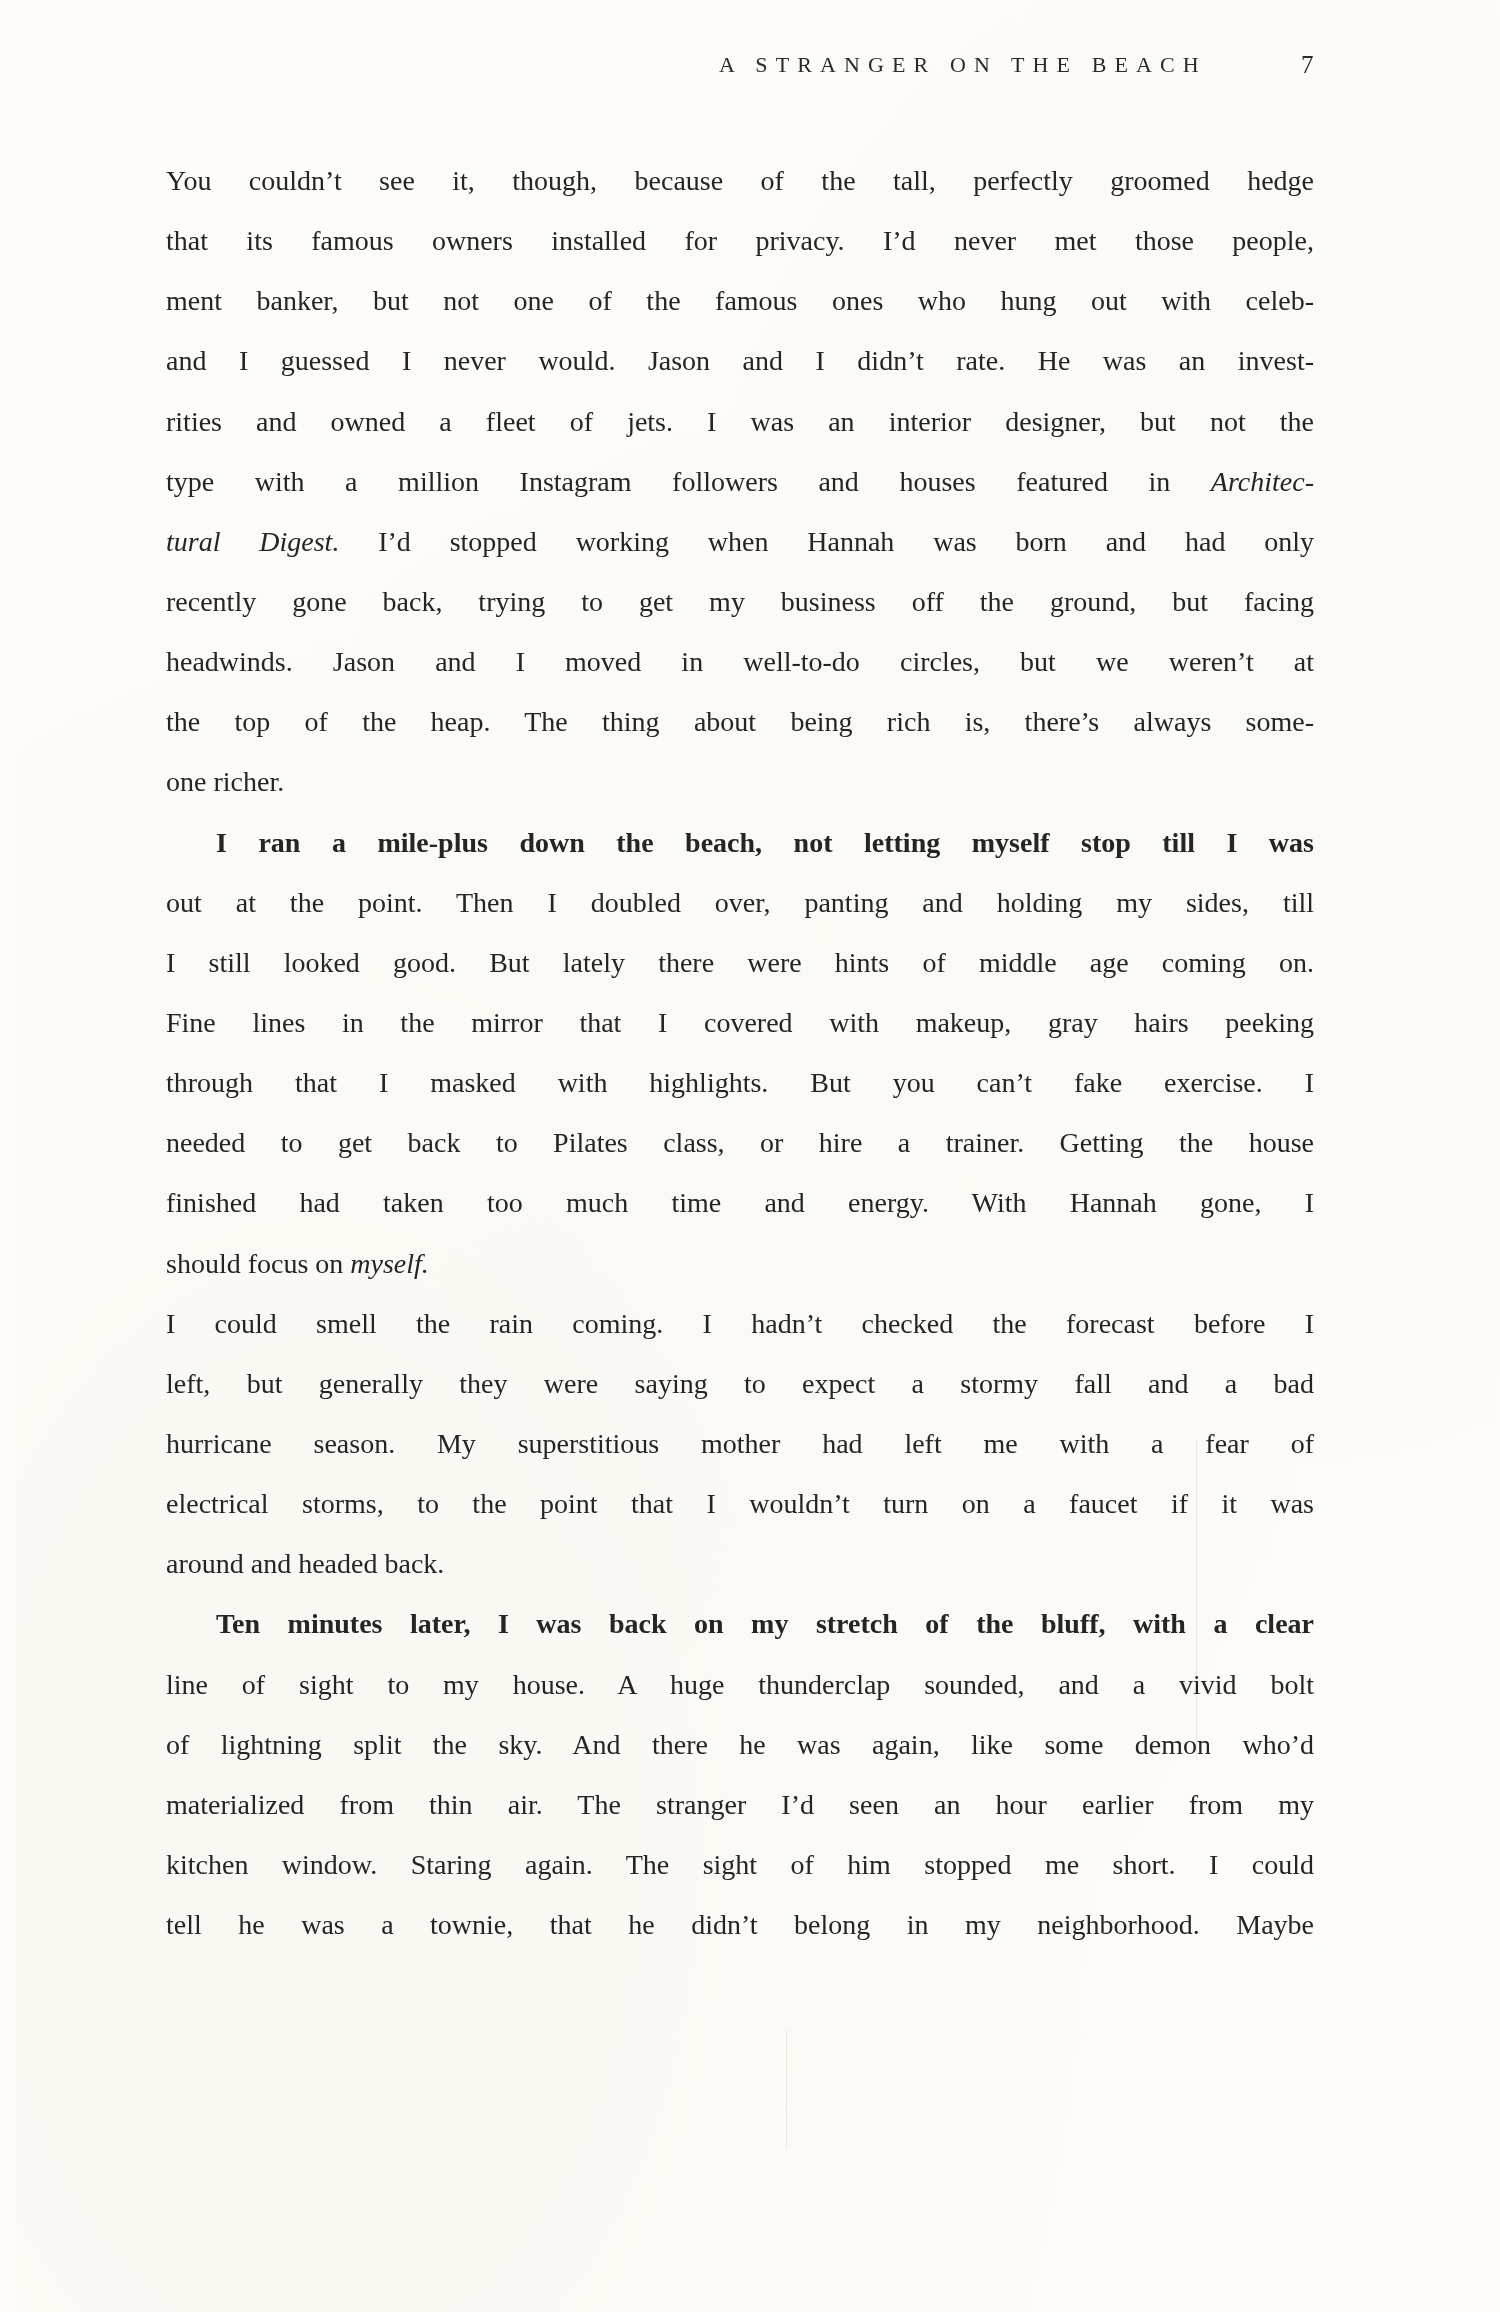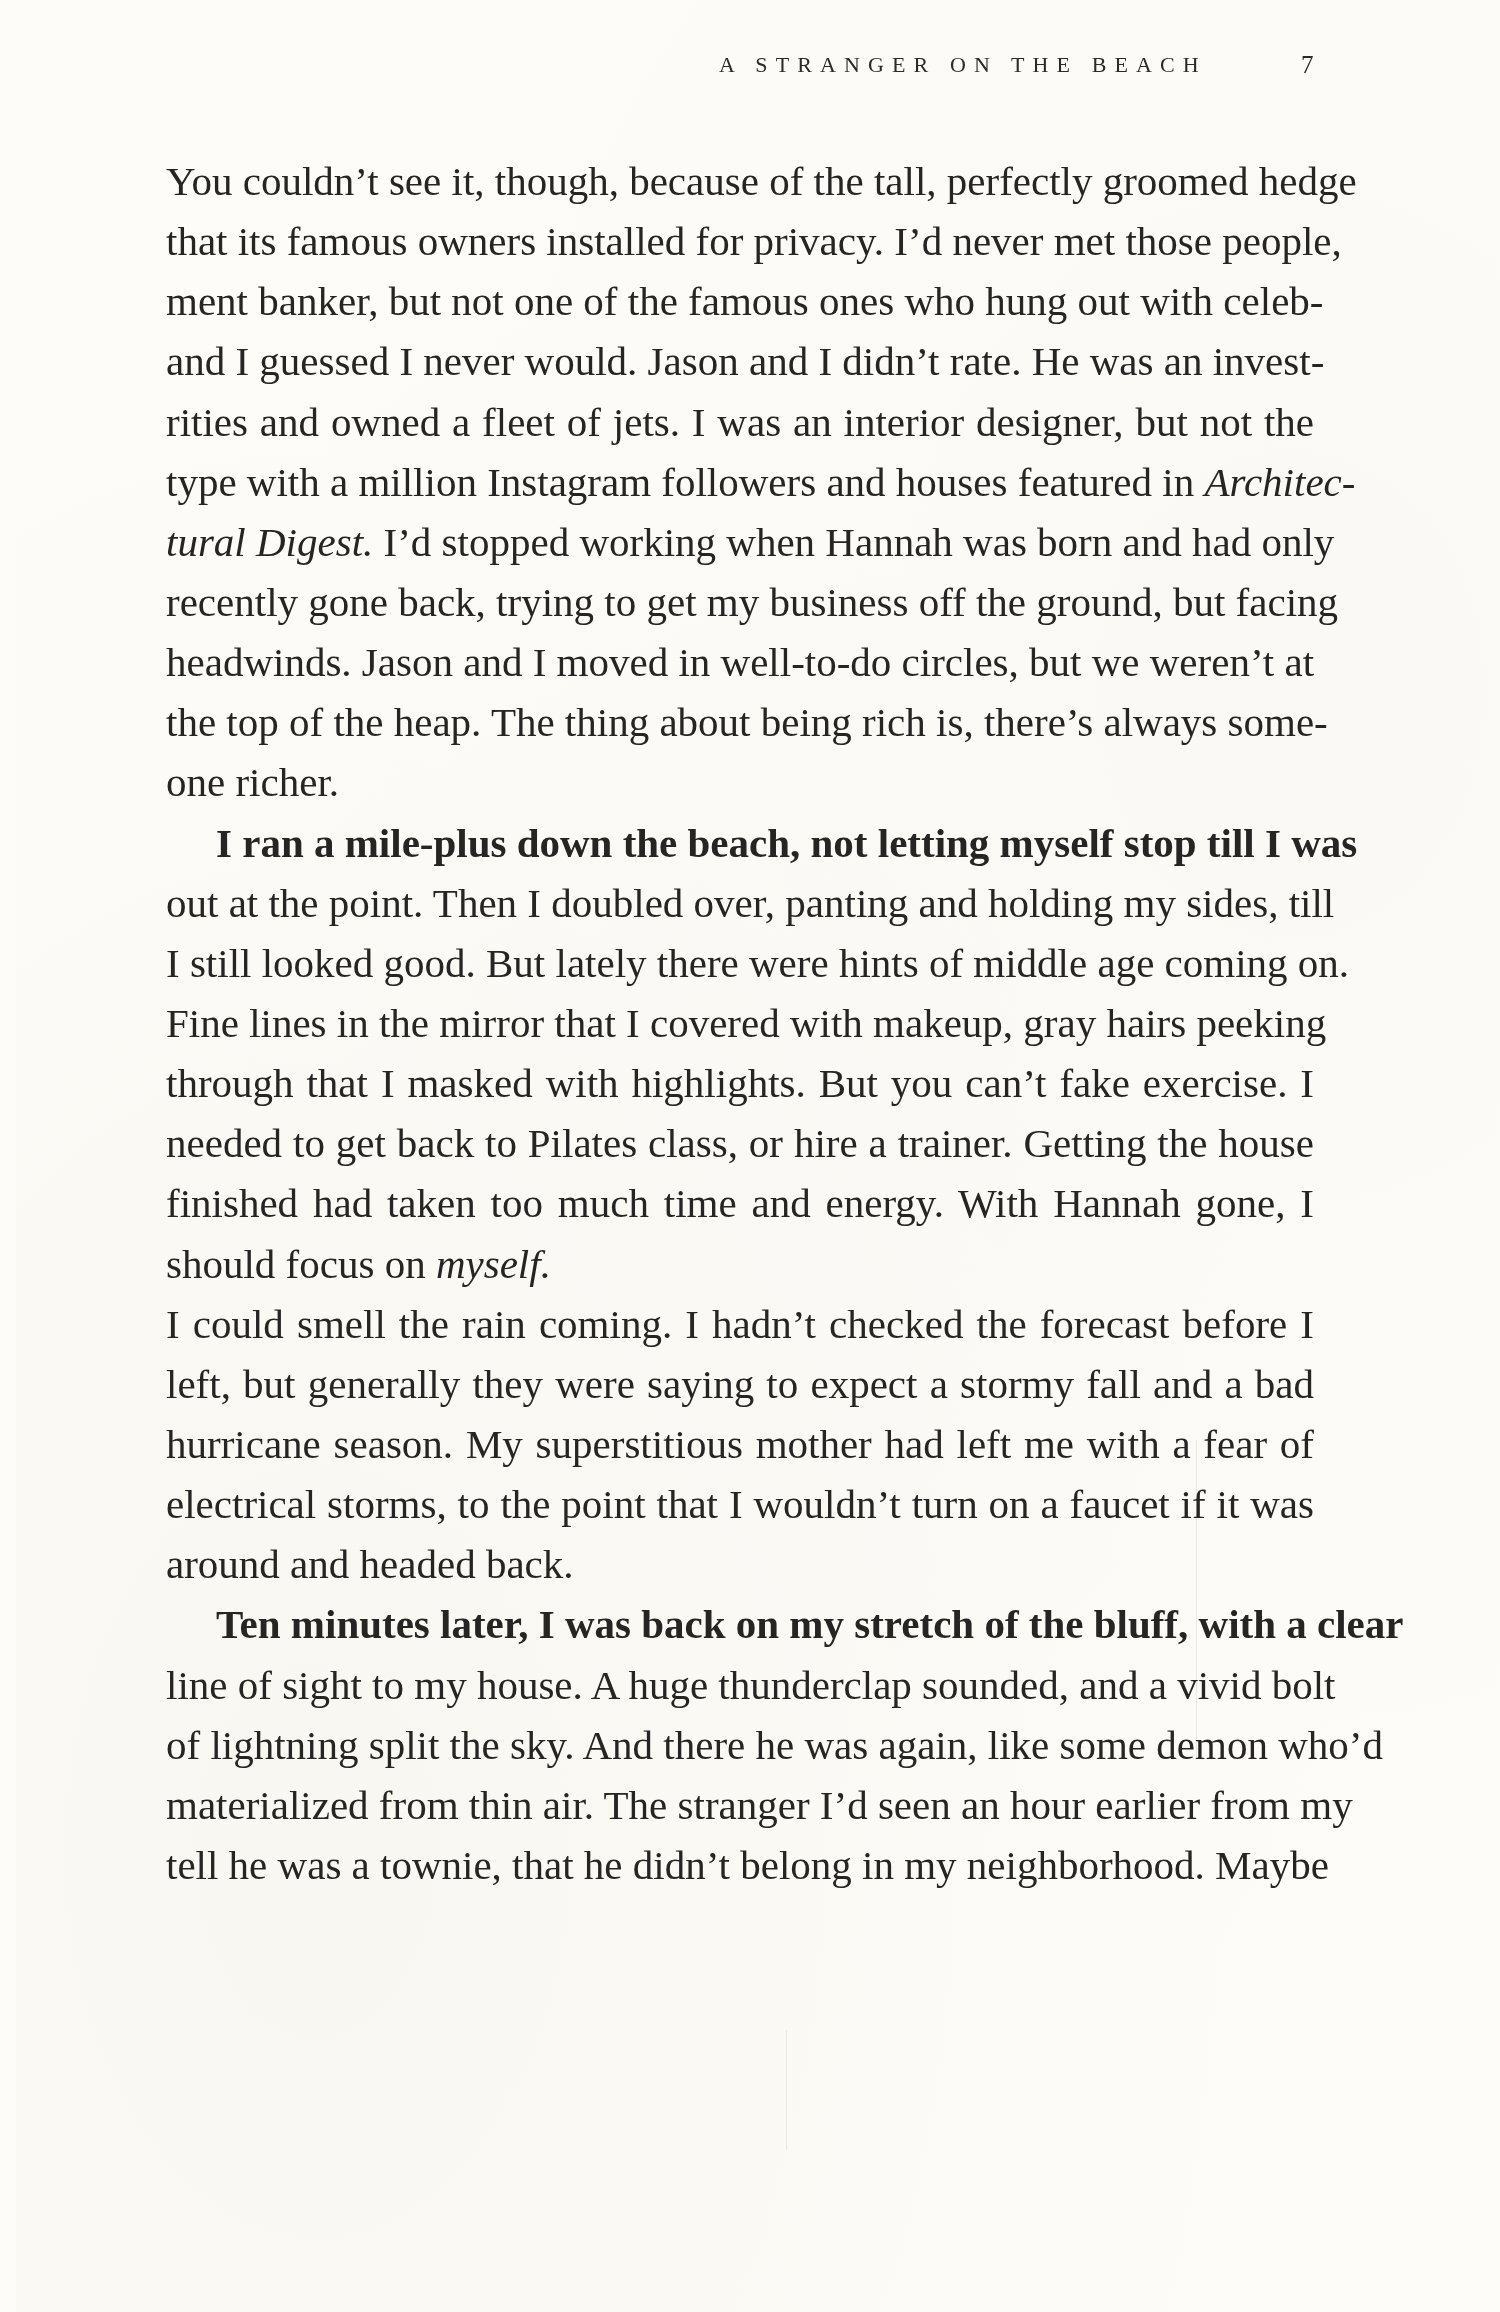--- a/index.html
+++ b/index.html
@@ -48,21 +48,21 @@
   }
   .body-text {
     position: absolute;
     left: 150px;
     top: 151px;
     width: 1148px;
   }
   .line {
     height: 60.15px;
     line-height: 60.15px;
-    font-size: 41px;
+    font-size: 28px;
     white-space: nowrap;
     text-align: justify;
     text-align-last: justify;
     overflow: visible;
   }
   .line.last {
     text-align: left;
     text-align-last: left;
   }
   .line.indent {
@@ -116,16 +116,17 @@
         <div class="line"><span>left, but generally they were saying to expect a stormy fall and a bad</span></div>
         <div class="line"><span>hurricane season. My superstitious mother had left me with a fear of</span></div>
         <div class="line"><span>electrical storms, to the point that I wouldn’t turn on a faucet if it was</span></div>
         <div class="line last"><span>around and headed back.</span></div>
       </div>
       <div>
         <div class="line indent"><span>Ten minutes later, I was back on my stretch of the bluff, with a clear</span></div>
         <div class="line"><span>line of sight to my house. A huge thunderclap sounded, and a vivid bolt</span></div>
         <div class="line"><span>of lightning split the sky. And there he was again, like some demon who’d</span></div>
         <div class="line"><span>materialized from thin air. The stranger I’d seen an hour earlier from my</span></div>
+        <div class="line"><span>kitchen window. Staring again. The sight of him stopped me short. I could</span></div>
         <div class="line"><span>tell he was a townie, that he didn’t belong in my neighborhood. Maybe</span></div>
       </div>
     </div>
 </div>
 
 </body></html>

